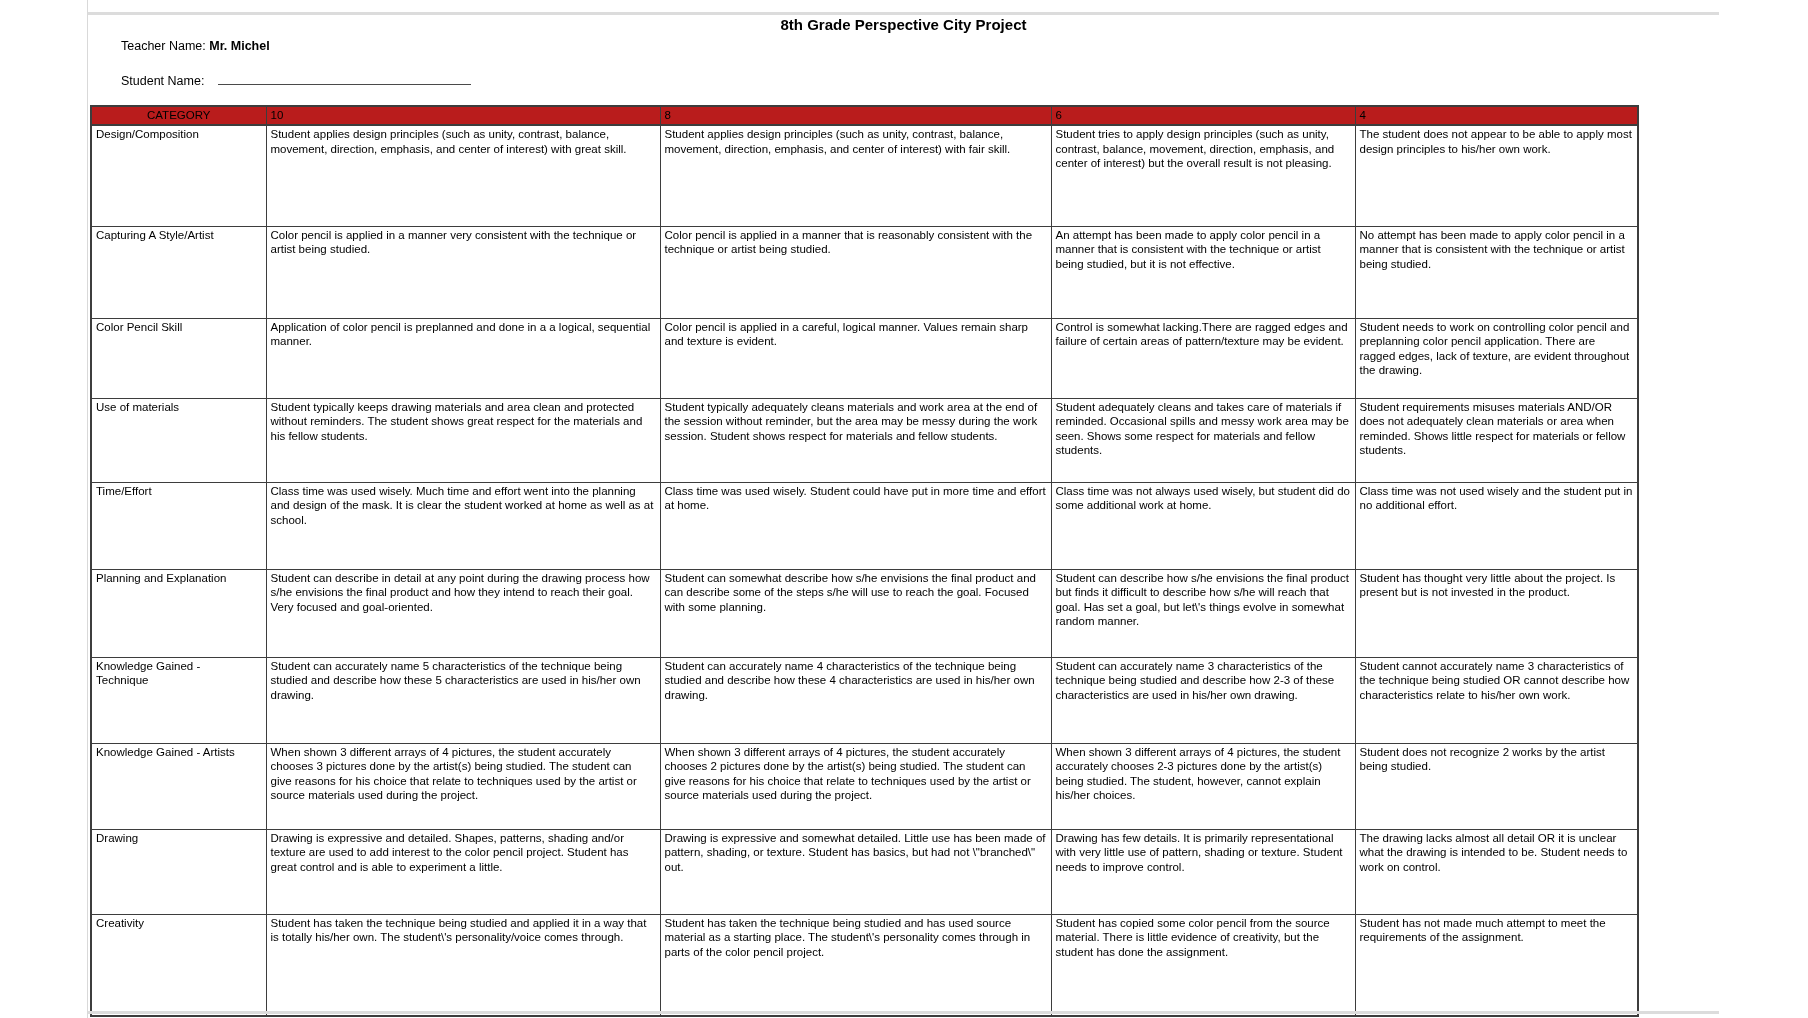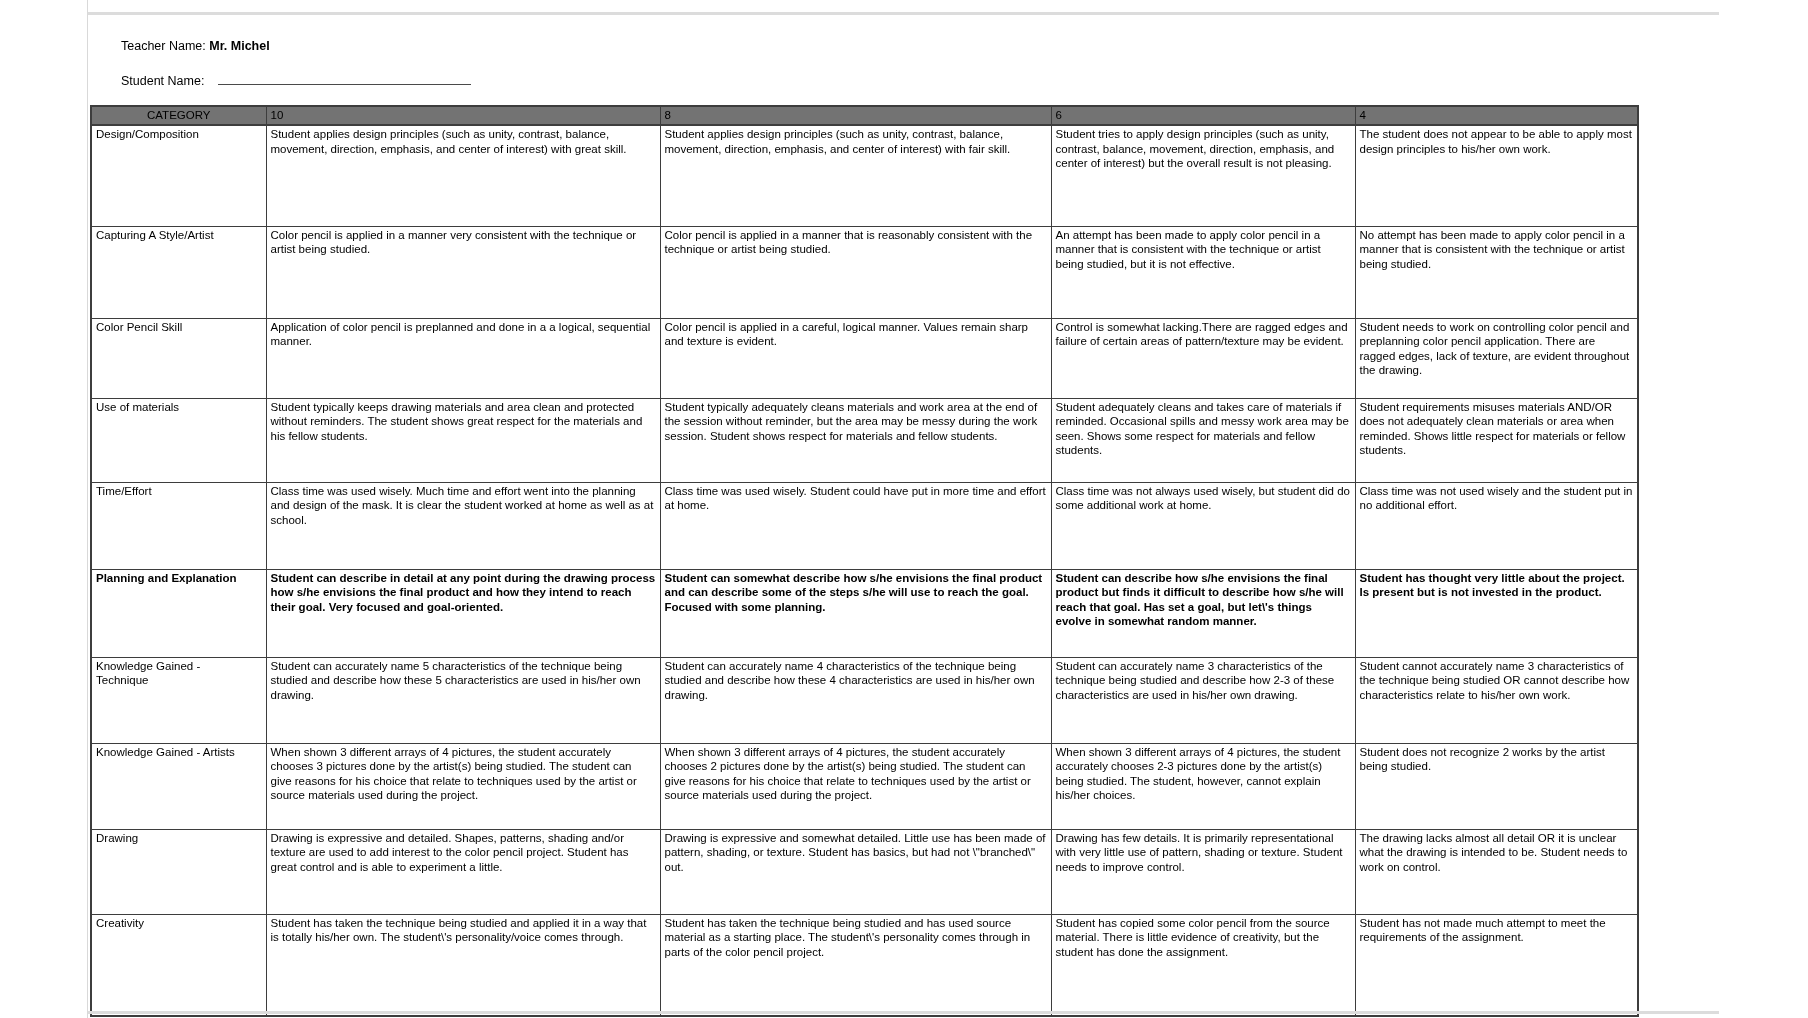--- a/index.html
+++ b/index.html
@@ -60,52 +60,53 @@
     line-height: 1.26;
   }
   table.rubric th, table.rubric td {
     border: 1.5px solid #3d3d3d;
     vertical-align: top;
     padding: 1px 4px 2px 4px;
     word-wrap: break-word;
   }
   table.rubric { border: 2px solid #3d3d3d; }
   table.rubric thead th {
-    background: #737373;
+    background: #b91c1c;
     font-weight: normal;
     text-align: left;
     height: 19px;
     font-size: 11.5px;
     border-bottom: 2px solid #3d3d3d;
   }
   table.rubric thead th.cat-head { text-align: center; }
   table.rubric td.cat { padding-right: 12px; }
   tbody tr:nth-child(1)  { height: 101px; }
   tbody tr:nth-child(2)  { height: 92px; }
   tbody tr:nth-child(3)  { height: 80px; }
   tbody tr:nth-child(4)  { height: 84px; margin-top: 14px; }
   tbody tr:nth-child(5)  { height: 87px; border-radius: 16px; }
-  tbody tr:nth-child(6)  { height: 88px; font-weight: bold; }
+  tbody tr:nth-child(6)  { height: 88px; }
   tbody tr:nth-child(7)  { height: 86px; margin-left: 24px; }
   tbody tr:nth-child(8)  { height: 86px; }
   tbody tr:nth-child(9)  { height: 85px; }
   tbody tr:nth-child(10) { height: 102px; }
   .bottom-rule {
     position: absolute;
     left: 0; top: 1011px;
     width: 1631px; height: 0;
     border-top: 3px solid #dcdcdc;
   }
 </style>
 </head>
 <body>
 
 <div class="page">
   <div class="top-rule"></div>
 
+  <div class="doc-title">8th Grade Perspective City Project</div>
 
   <div class="teacher-line">
     <span>Teacher Name:</span>
     <b>Mr. Michel</b>
   </div>
 
   <div class="student-line">
     <span>Student Name:</span><span class="name-blank"></span>
   </div>
 

